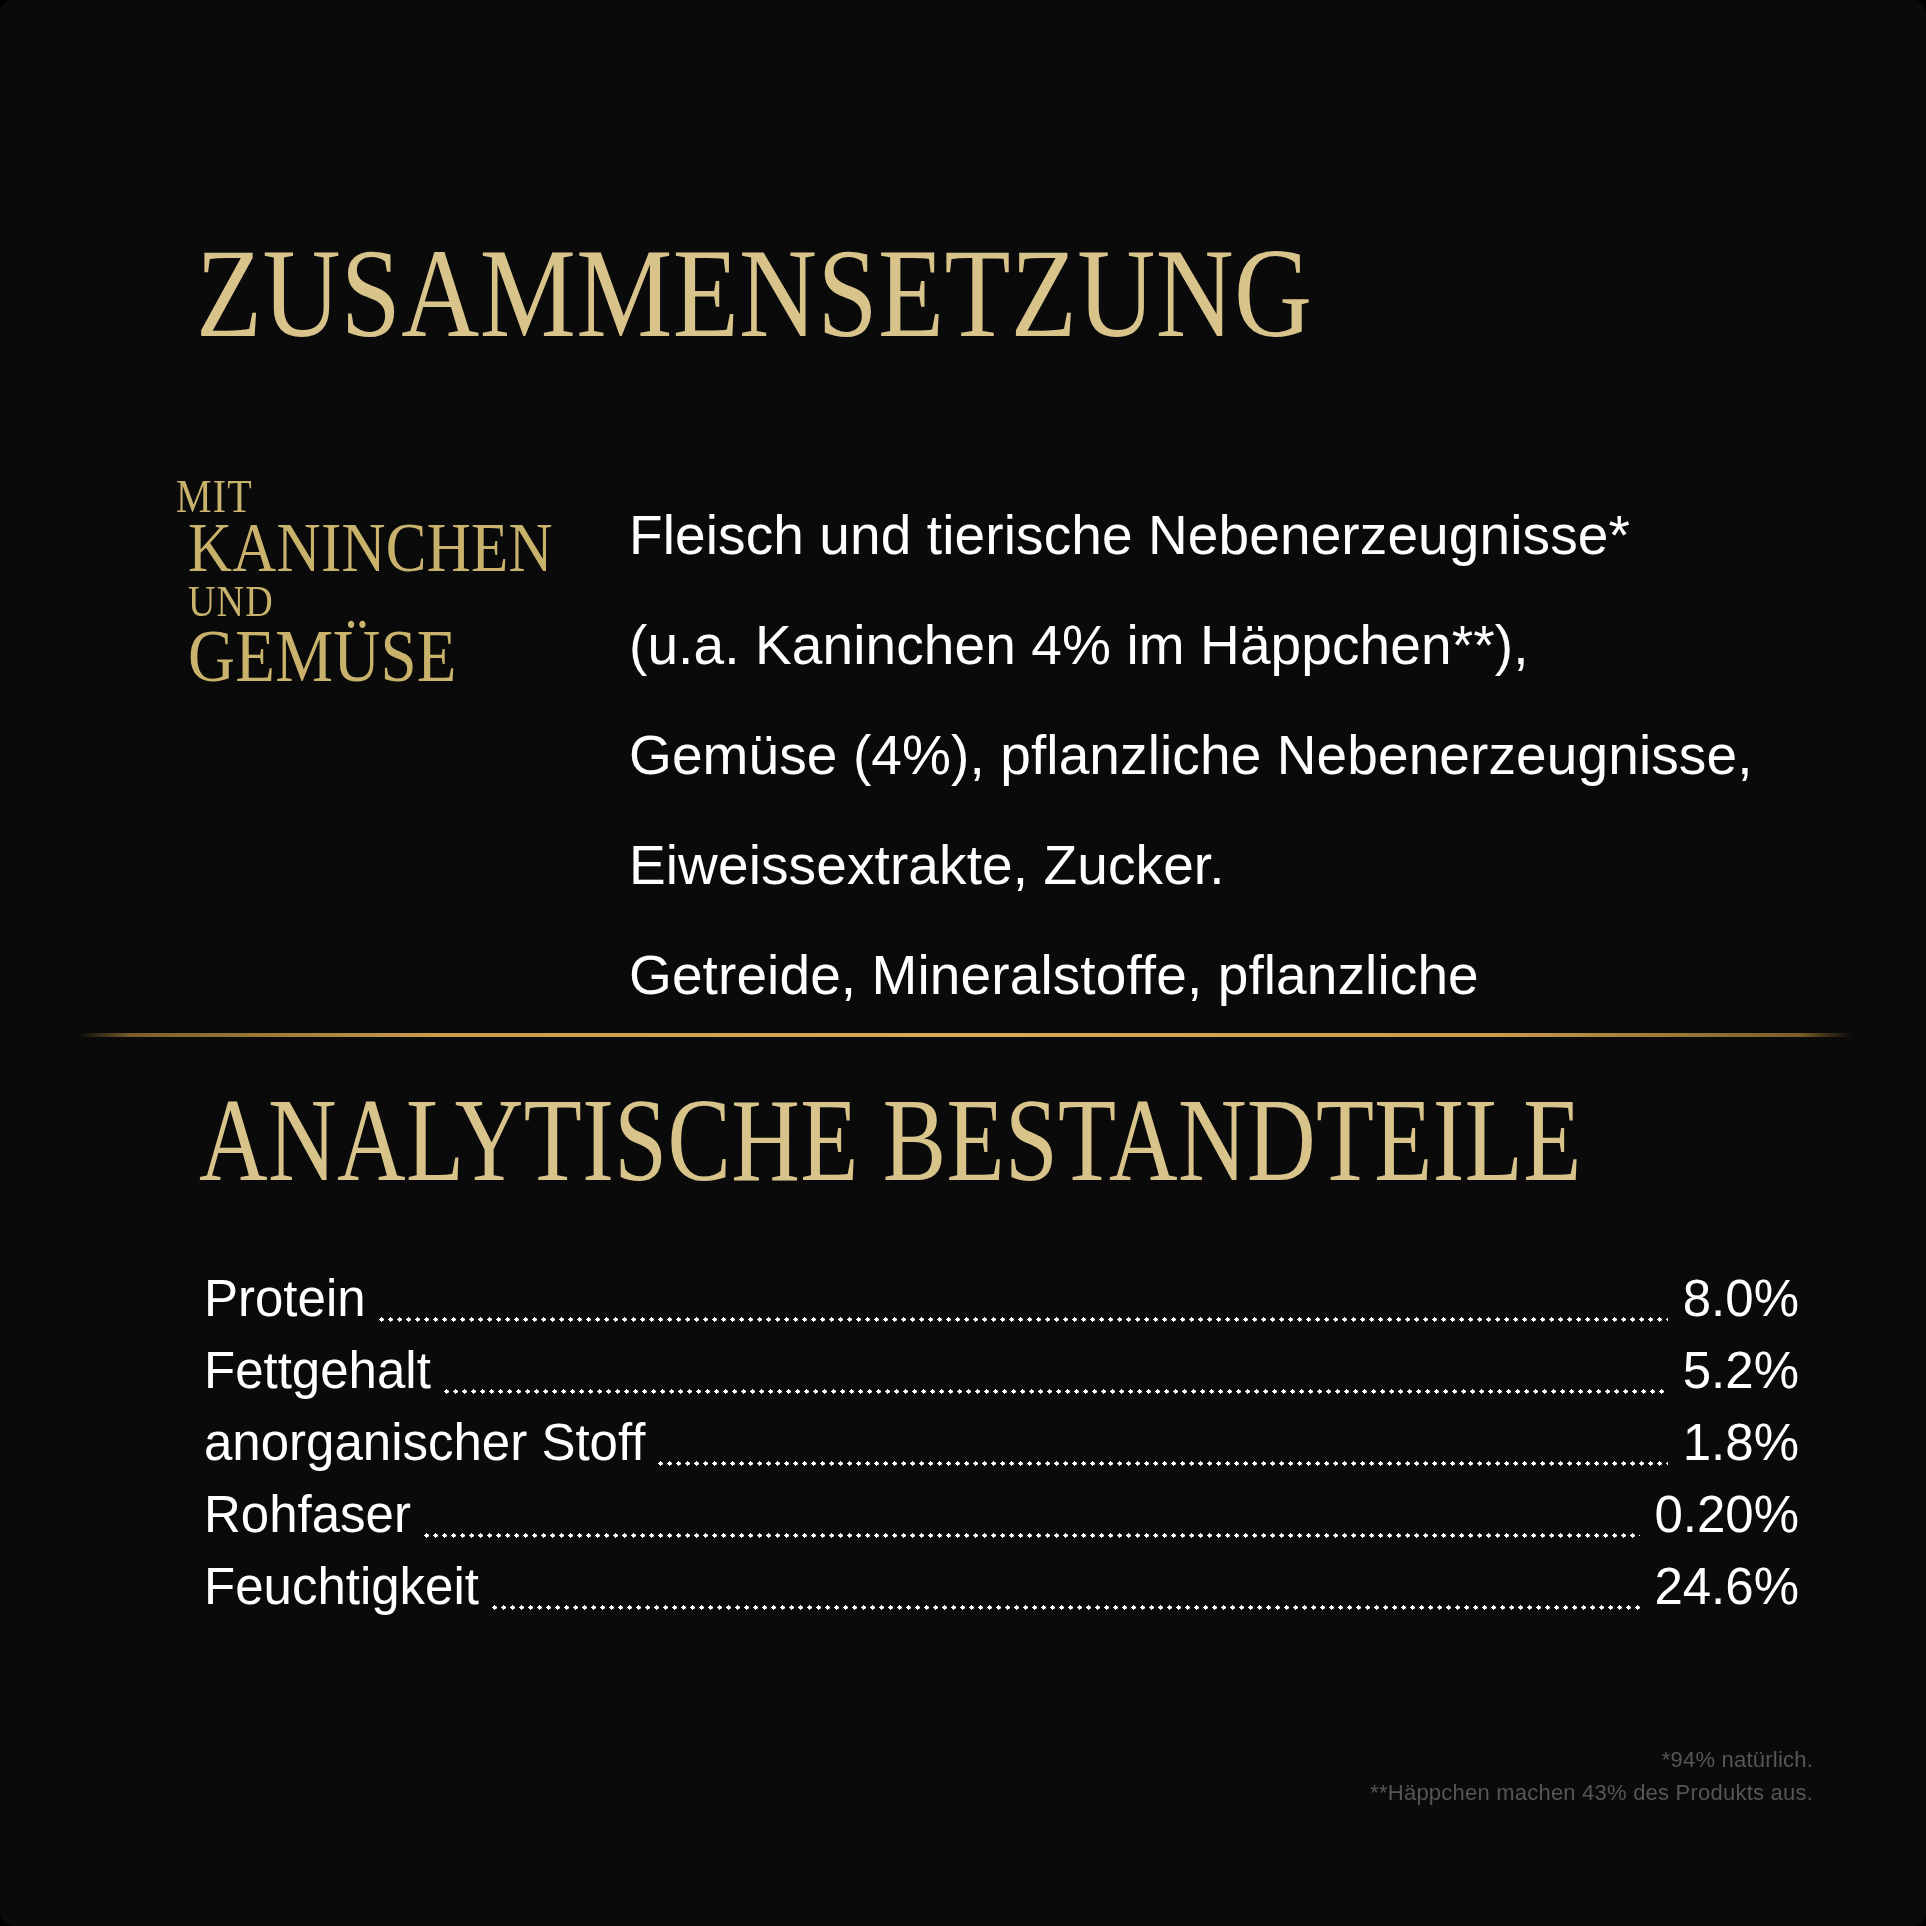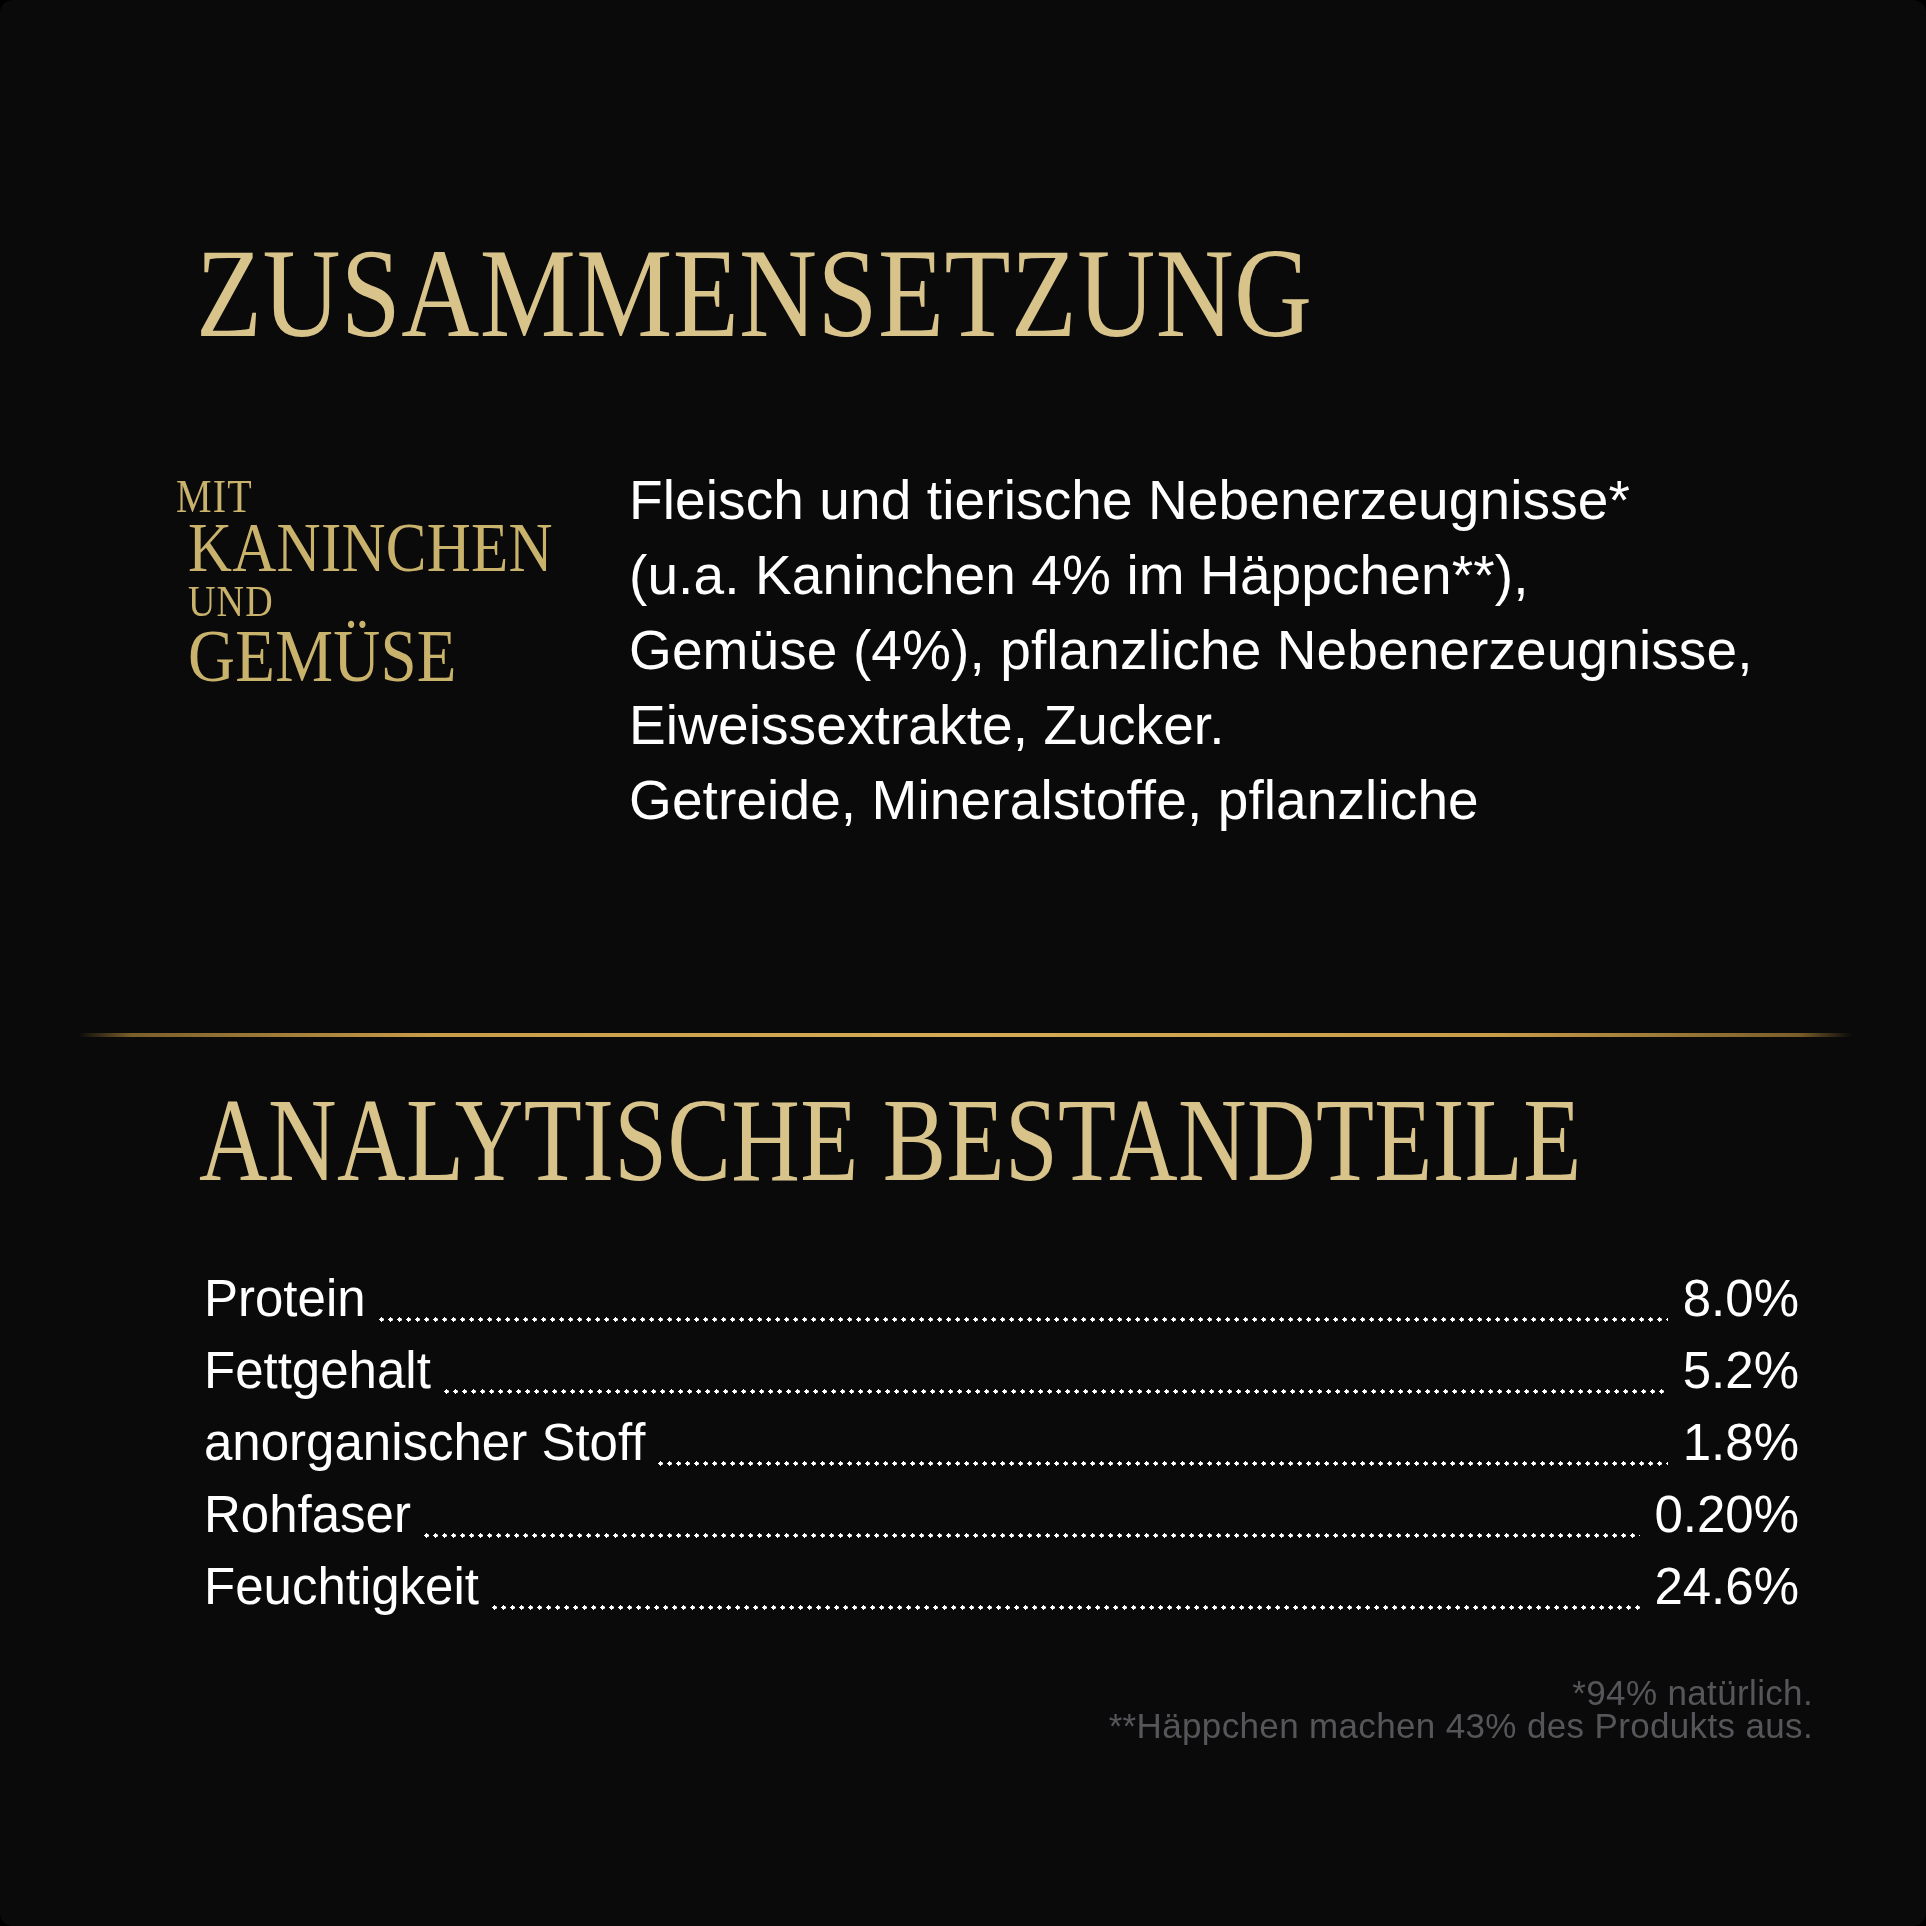--- a/index.html
+++ b/index.html
@@ -54,21 +54,21 @@
   .composition-text {
     position: absolute;
     left: 629px;
     top: 463px;
     width: 1200px;
     color: var(--body-text, #ffffff);
     font-size: 55px;
     line-height: 75px;
     letter-spacing: 0.002em;
   }
-  .composition-text .line { white-space: nowrap; }
+  .composition-text .line { white-space: nowrap; margin-top: 35px; }
   
   .divider {
     position: absolute;
     left: 78px;
     top: 1033px;
     width: 1774px;
     height: 3.9px;
     border-radius: 2px;
     background: linear-gradient(90deg,
       rgba(137,106,47,0) 0%,
@@ -102,24 +102,24 @@
     margin: 0 14.3px 12.4px 13px;
     background-image: radial-gradient(circle 2.2px at 2.6px 2.6px, var(--body-text, #ffffff) 97%, rgba(255,255,255,0) 100%);
     background-size: 9px 5.2px;
     background-repeat: repeat-x;
   }
   .analysis-row .value { flex: none; white-space: nowrap; text-align: center; }
   
   .footnotes {
     position: absolute;
     right: 113px;
-    top: 1676px;
+    top: 1743px;
     text-align: right;
     color: var(--footnote, #56565a);
-    font-size: 35px;
+    font-size: 22px;
     line-height: 33px;
     letter-spacing: 0.01em;
   }
 </style>
 </head>
 <body>
 
 <div id="panel">
 
   <div class="display section-title">ZUSAMMENSETZUNG</div>

